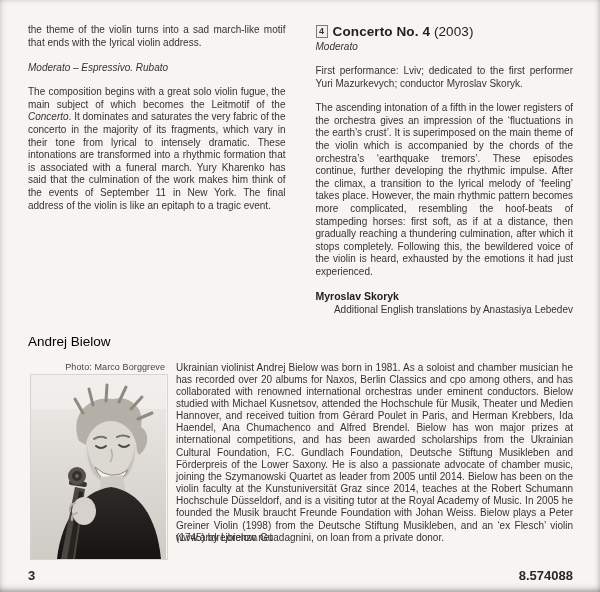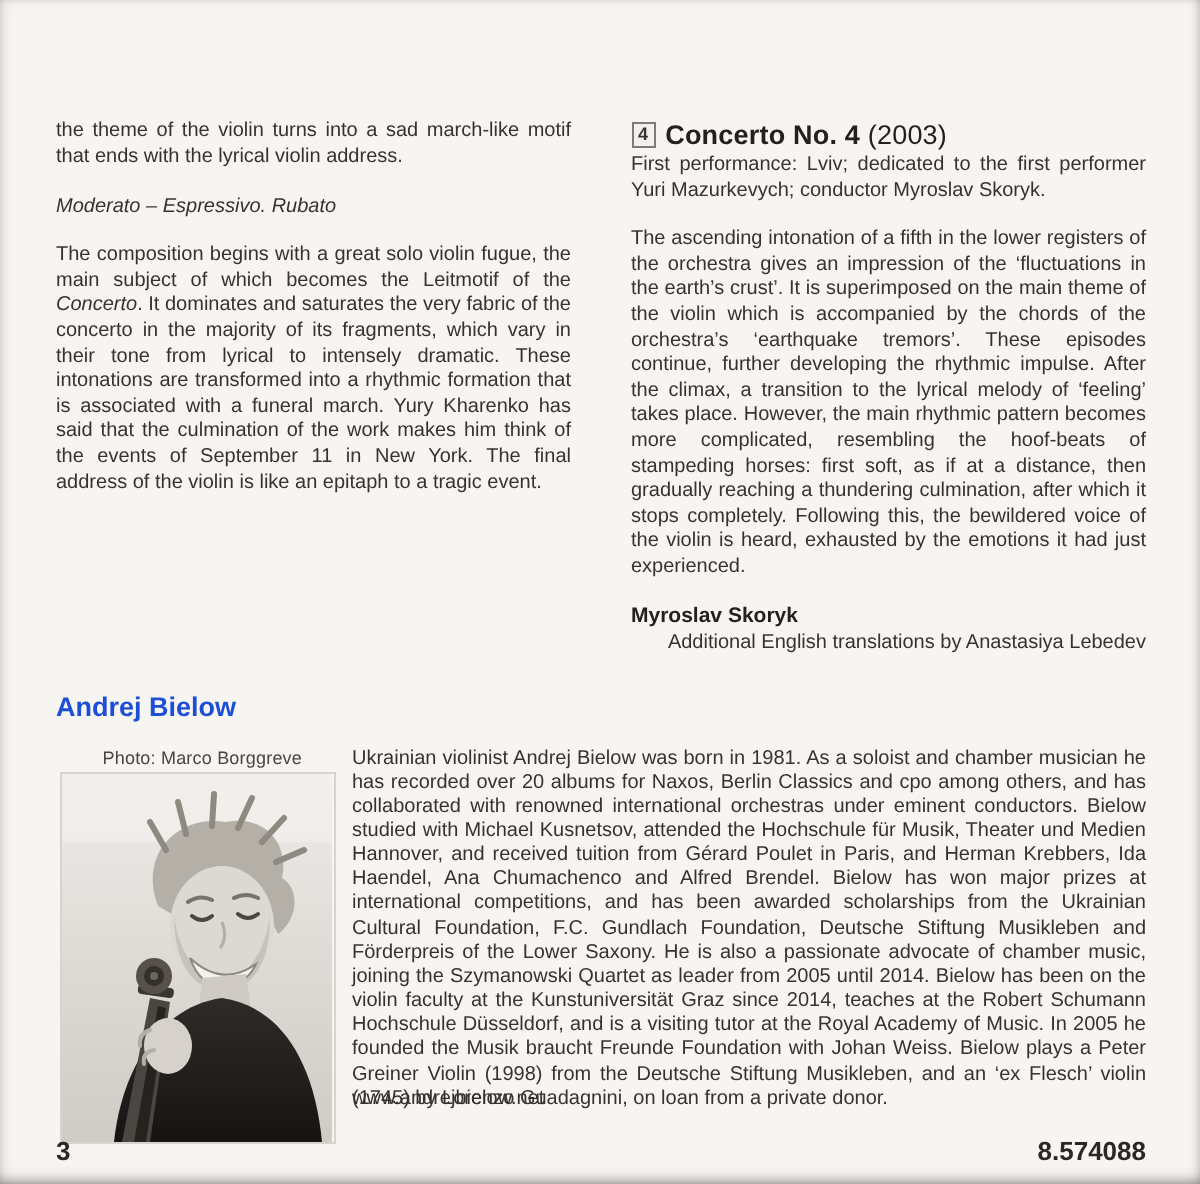--- a/index.html
+++ b/index.html
@@ -9,46 +9,46 @@
     box-shadow:
       inset 0 -5px 7px -4px rgba(55,50,45,.55),
       inset -4px 0 6px -4px rgba(55,50,45,.30),
       inset 4px 0 8px -5px rgba(55,50,45,.22),
       inset 0 4px 6px -5px rgba(55,50,45,.15);
     font-family:"Liberation Sans", sans-serif;
     color:#35332f;
     -webkit-font-smoothing:antialiased;
   }
   .content{padding:24px 27px 0 28px;}
-  .columns{display:flex;gap:30px;margin-top:36px;}
+  .columns{display:flex;gap:30px;}
   .col{flex:1;min-width:0;}
   p{margin:0;}
   .body{font-size:10px;line-height:12.6px;text-align:justify;}
   .intro{margin-bottom:13px;}
   .work-head{
     font-size:13.5px;font-weight:bold;color:#23211d;
     margin:0 0 2px 0;letter-spacing:.1px;white-space:nowrap;
   }
   .tracknum{
     display:inline-block;font-size:9px;font-weight:bold;line-height:10px;
     border:1px solid #7e7a74;padding:0 2.5px 1px 2.5px;margin-right:5px;
     vertical-align:2px;color:#35332f;background:#f3f1ee;
   }
   .wyear{font-weight:normal;}
   .tempo{font-style:italic;font-size:10px;line-height:12px;margin:0 0 12px 0;}
   .premiere{margin-bottom:12px;}
   .sig{font-weight:bold;font-size:10.5px;color:#23211d;margin-top:11px;}
   .trans{text-align:right;font-size:10px;margin-top:2px;}
   .artist-head{
-    font-size:13.5px;font-weight:bold;color:#1d4ed8;
+    font-size:13.5px;font-weight:normal;color:#000000;
     margin:19px 0 13px 0;
   }
   .bio-row{display:flex;gap:9px;align-items:flex-start;}
   .photo-col{width:139px;flex:none;}
-  .photo-credit{font-size:9px;color:#48453f;text-align:right;margin:0 16px 3px 0;letter-spacing:.1px;}
+  .photo-credit{font-size:9px;color:#48453f;text-align:right;margin:0 2px 3px 0;letter-spacing:.1px;}
   .photo-frame{margin-left:3px;line-height:0;box-shadow:0 0 0 1px rgba(120,115,108,.25);}
   .bio-col{flex:1;min-width:0;}
   .bio{font-size:10px;line-height:12.15px;text-align:justify;}
   .website{text-align:left;font-size:10px;line-height:12.15px;margin-top:-12.15px;}
   .footer{
     position:absolute;left:28px;right:27px;bottom:9px;
     display:flex;justify-content:space-between;
     font-size:13px;font-weight:bold;color:#2a2823;
   }
 </style>
@@ -67,20 +67,21 @@
 
 
         <p class="body"><span>The composition begins with a great solo violin fugue, the main subject of which becomes the Leitmotif of the </span><i>Concerto</i><span>. It dominates and saturates the very fabric of the concerto in the majority of its fragments, which vary in their tone from lyrical to intensely dramatic. These intonations are transformed into a rhythmic formation that is associated with a funeral march. Yury Kharenko has said that the culmination of the work makes him think of the events of September 11 in New York. The final address of the violin is like an epitaph to a tragic event.</span></p>
       </div>
 
       <div class="col">
         <div class="work-head">
           <span class="tracknum">4</span><span>Concerto No. 4</span>
           <span class="wyear">(2003)</span>
         </div>
+        <p class="tempo">Moderato</p>
 
         <p class="body premiere">First performance: Lviv; dedicated to the first performer Yuri Mazurkevych; conductor Myroslav Skoryk.</p>
 
         <p class="body">The ascending intonation of a fifth in the lower registers of the orchestra gives an impression of the ‘fluctuations in the earth’s crust’. It is superimposed on the main theme of the violin which is accompanied by the chords of the orchestra’s ‘earthquake tremors’. These episodes continue, further developing the rhythmic impulse. After the climax, a transition to the lyrical melody of ‘feeling’ takes place. However, the main rhythmic pattern becomes more complicated, resembling the hoof-beats of stampeding horses: first soft, as if at a distance, then gradually reaching a thundering culmination, after which it stops completely. Following this, the bewildered voice of the violin is heard, exhausted by the emotions it had just experienced.</p>
 
         <div class="sig">Myroslav Skoryk</div>
         <div class="trans">Additional English translations by Anastasiya Lebedev</div>
       </div>
     </div>
 

